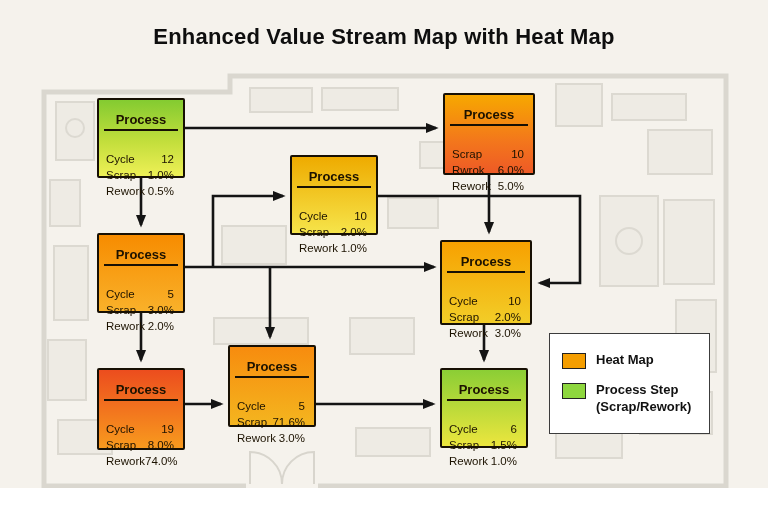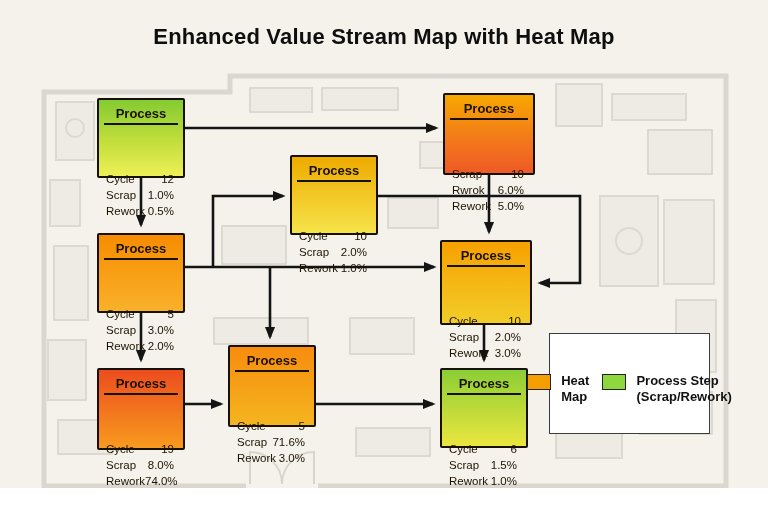--- a/index.html
+++ b/index.html
@@ -12,23 +12,23 @@
     font-size:22px;font-weight:700;color:#0e0e0e;letter-spacing:.2px;z-index:5;
   }
   svg.underlay{position:absolute;left:0;top:0;z-index:1;}
   svg.arrows{position:absolute;left:0;top:0;z-index:2;}
   .pbox{
     position:absolute;border:2px solid #171004;border-radius:2px;
     color:#1c1200;z-index:3;box-sizing:border-box;
   }
   .pbox-header{
     font-size:13px;font-weight:700;text-align:center;
-    padding:6px 0 2px;margin:0 5px;border-bottom:2px solid #171004;
-  }
-  .pbox-rows{padding-top:2px;margin-top:44px;}
+    padding:12px 0 2px;margin:0 5px;border-bottom:2px solid #171004;
+  }
+  .pbox-rows{padding-top:20px;}
   .pbox-row{
     display:flex;justify-content:space-between;align-items:baseline;
     font-size:11.5px;line-height:15px;padding:1px 9px 0 7px;
   }
   .pbox-row .val{font-weight:400;}
   
   .b0{background:linear-gradient(180deg,#84cb31 0%,#c3de3c 55%,#eef056 100%);}
   .b1{background:linear-gradient(180deg,#f7a800 0%,#f3761c 60%,#ee5a26 100%);}
   .b2{background:linear-gradient(180deg,#eeab00 0%,#f6e44a 100%);}
   .b3{background:linear-gradient(180deg,#f78c00 0%,#f9b12a 100%);}
@@ -41,22 +41,22 @@
   .pos1{left:443px;top:93px;width:92px;height:82px;}
   .pos2{left:290px;top:155px;width:88px;height:80px;}
   .pos3{left:97px;top:233px;width:88px;height:80px;}
   .pos4{left:440px;top:240px;width:92px;height:85px;}
   .pos5{left:97px;top:368px;width:88px;height:82px;}
   .pos6{left:228px;top:345px;width:88px;height:82px;}
   .pos7{left:440px;top:368px;width:88px;height:80px;}
   .legend{
     position:absolute;left:549px;top:333px;width:161px;height:101px;
     background:#ffffff;border:1.5px solid #3c3c3c;z-index:4;
-    display:flex;flex-direction:row;justify-content:center;gap:13px;
-    padding:28px 12px;box-sizing:border-box;align-items:flex-end;
+    display:flex;flex-direction:column;justify-content:center;gap:13px;
+    padding:6px 12px;box-sizing:border-box;
   }
   .legend-item{display:flex;align-items:flex-start;gap:10px;
     font-size:13px;font-weight:700;color:#111;line-height:1.25;}
   .swatch{width:24px;height:16px;border:1.5px solid #222;flex:0 0 auto;margin-top:1px;box-sizing:border-box;}
   .sw0{background:#f59e00;}
   .sw1{background:#8ed73e;}
 </style>
 </head>
 <body>
 

